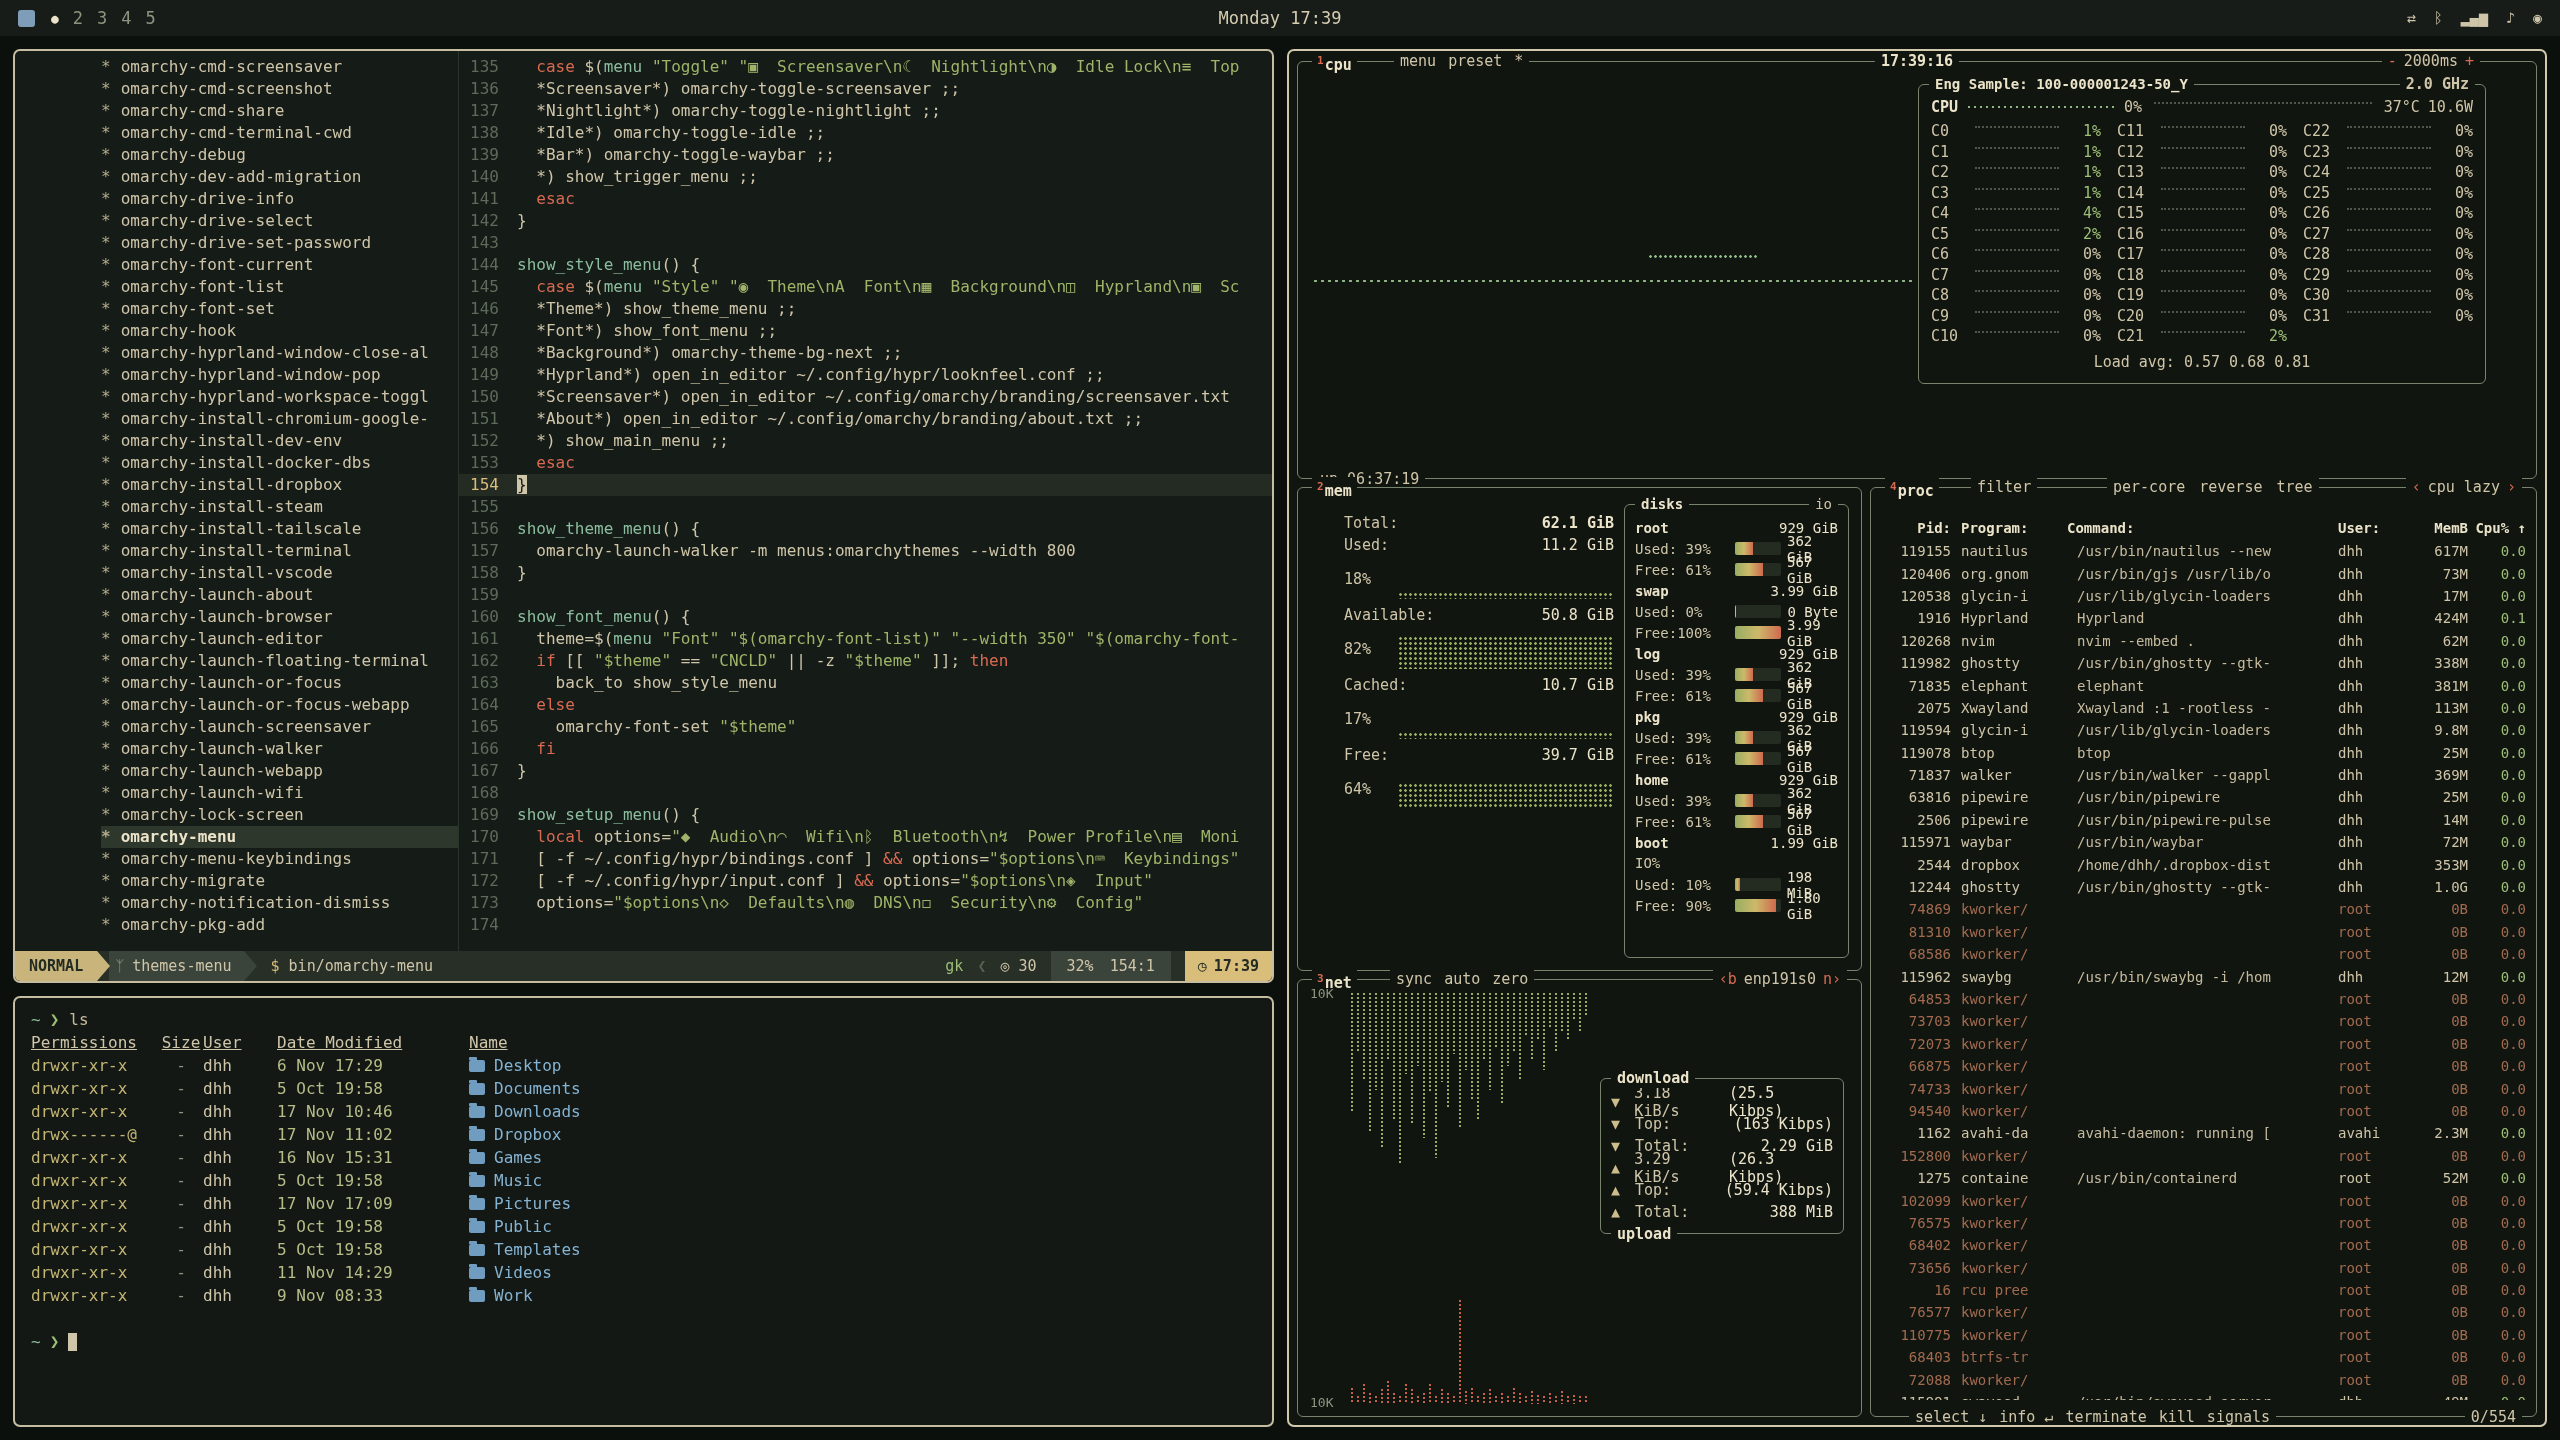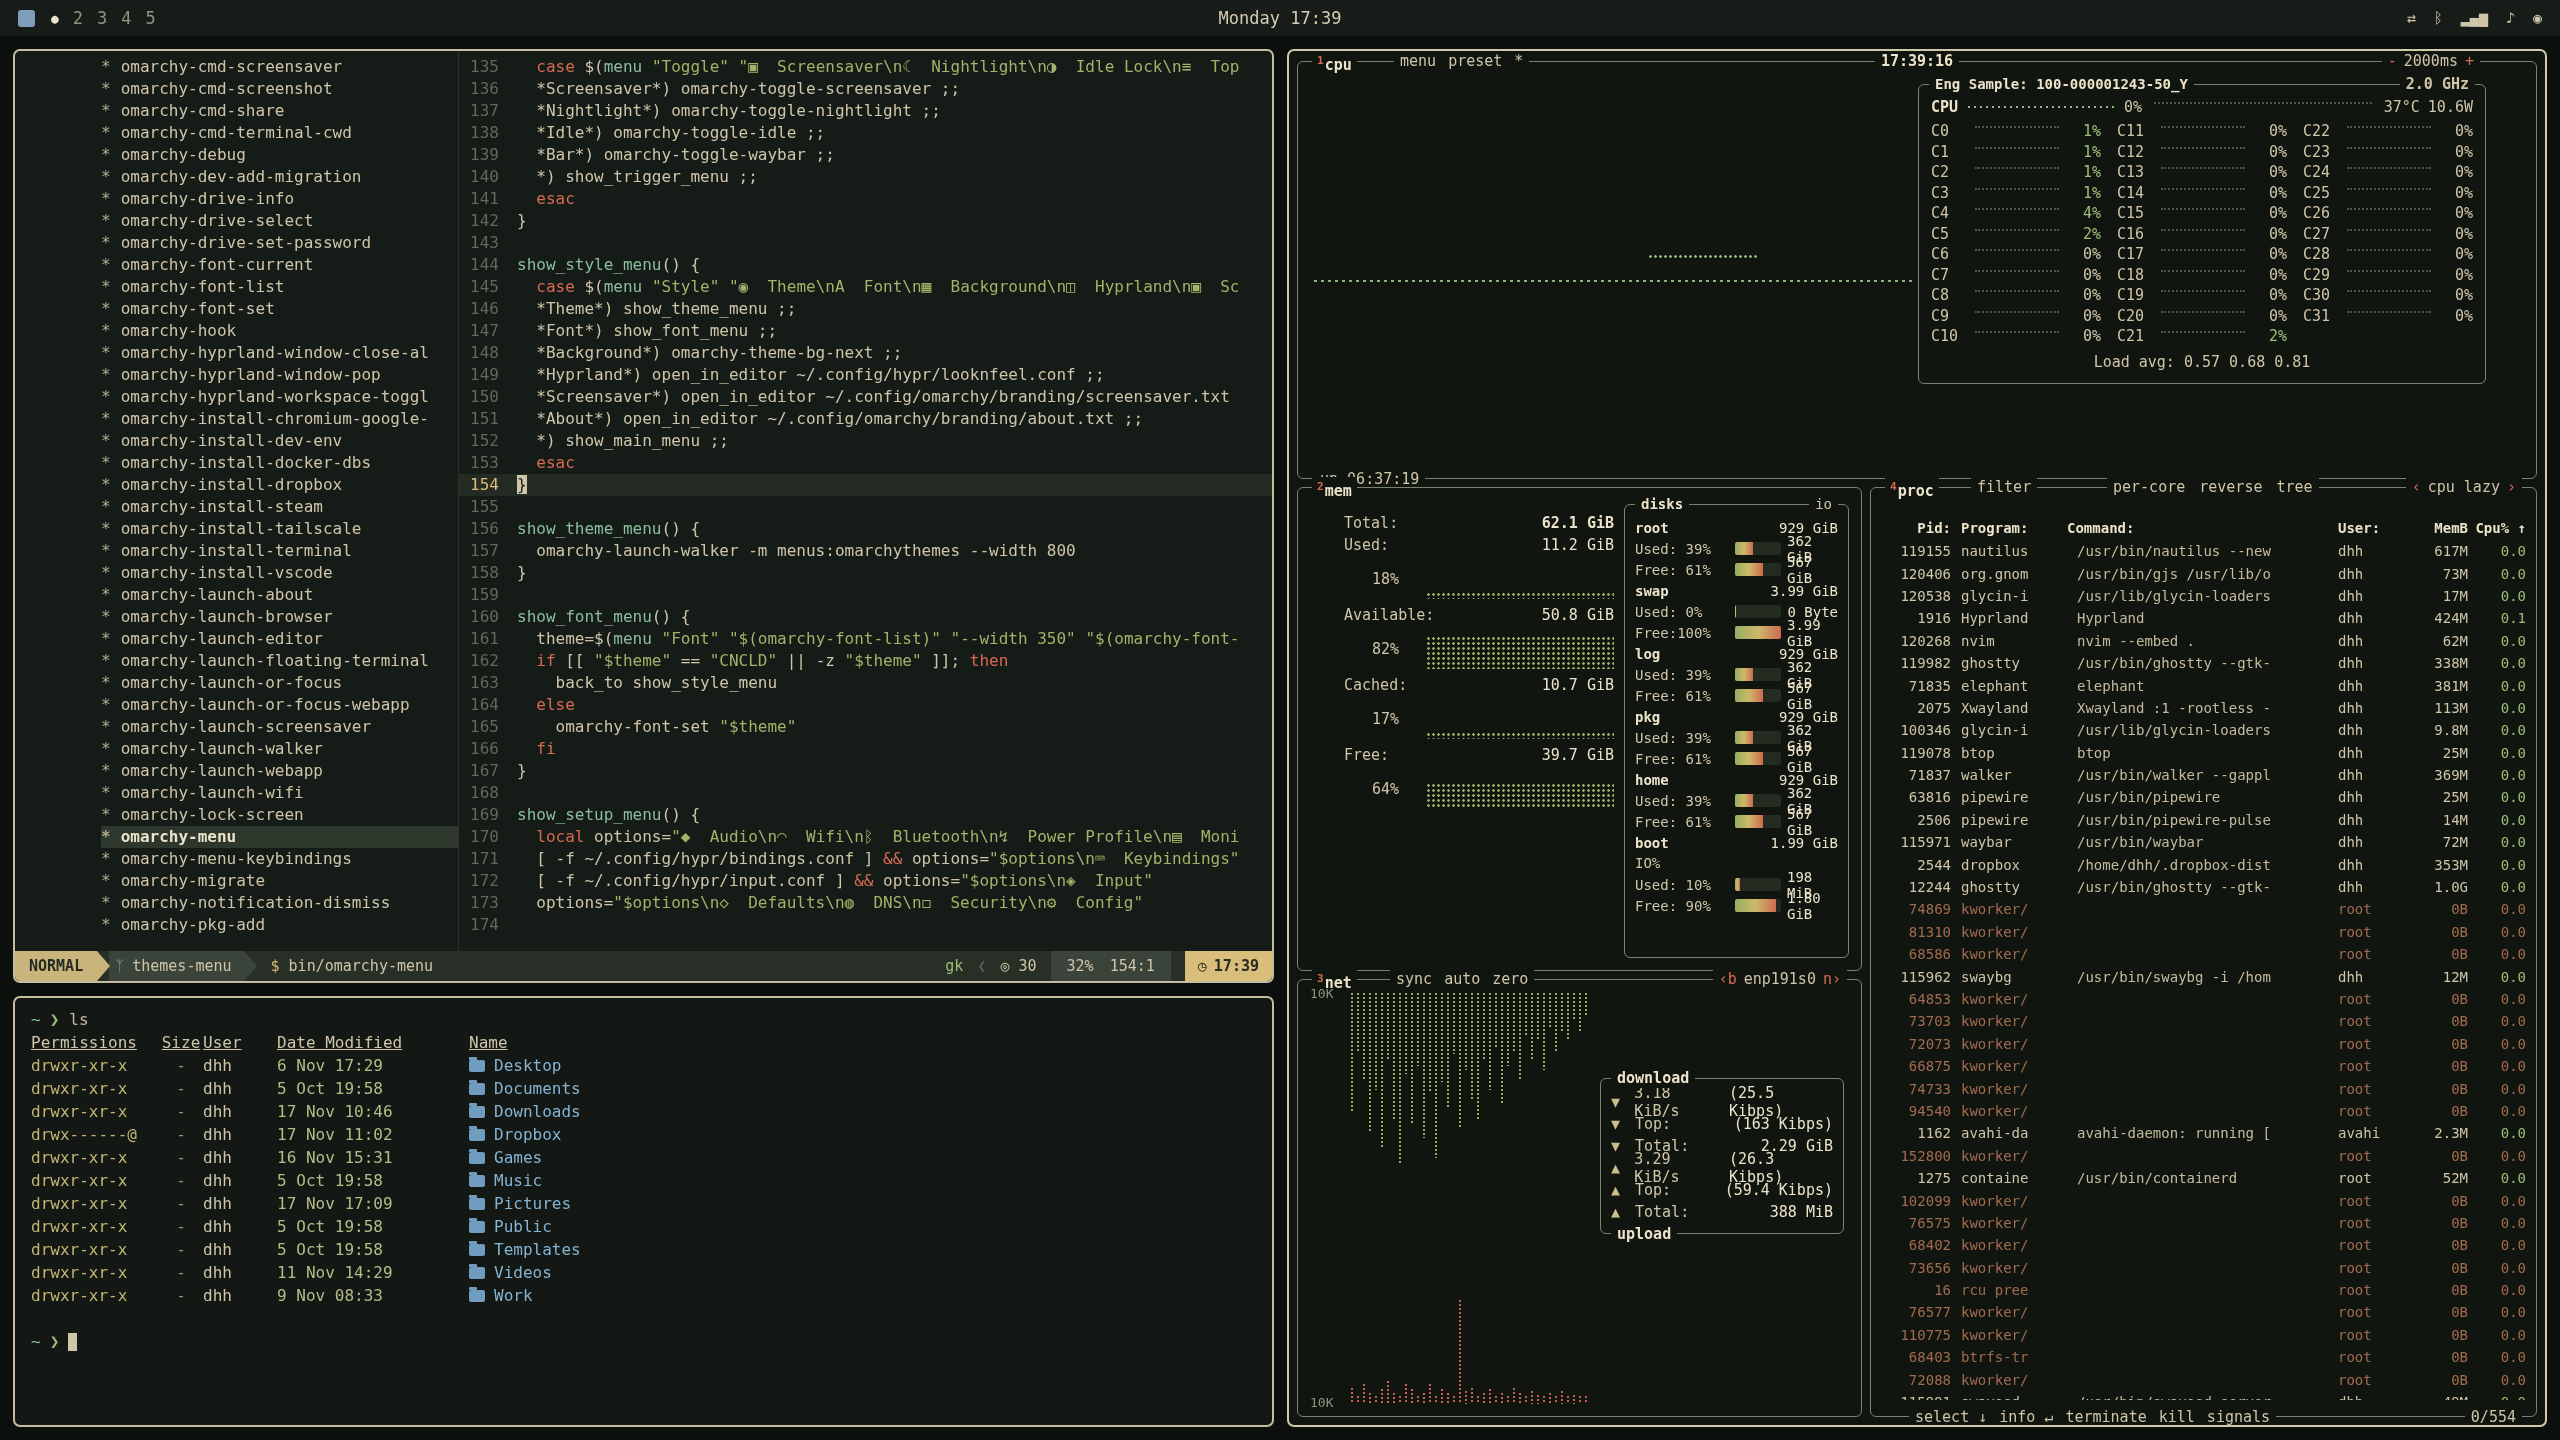--- a/index.html
+++ b/index.html
@@ -104,21 +104,21 @@
   .loadavg{text-align:center;margin-top:6px;color:var(--fg);}
 
   .btop-bottom{flex:1;display:flex;gap:8px;min-height:0;}
   .btop-left{width:565px;display:flex;flex-direction:column;gap:8px;flex:none;}
   #mem-box{height:484px;display:flex;padding-left:32px;}
   #mem-stats{width:292px;padding:24px 8px 0 14px;flex:none;}
   .mrow{display:flex;height:22px;align-items:center;}
   .mval{margin-left:auto;color:var(--bright);}
   .mtotal .mval{font-weight:bold;}
   .mgrow{display:flex;height:46px;gap:8px;margin-bottom:2px;}
-  .mpct{width:46px;align-self:center;margin-left:28px;}
+  .mpct{width:46px;align-self:center;}
   .mgraph{flex:1;height:40px;position:relative;align-self:center;}
   .mgraph i{position:absolute;left:0;right:0;bottom:0;background-image:radial-gradient(circle,#97ae62 1.2px,transparent 1.5px);background-size:5px 5px;}
   #disks-box{flex:1;margin:16px 12px 12px 2px;border:1px solid var(--bb);border-radius:6px;padding:12px 10px 4px;position:relative;font-size:14px;}
   .drow{display:flex;height:21px;align-items:center;}
   .dname{font-weight:bold;color:var(--bright);}
   .dsize{margin-left:auto;color:var(--bright);}
   .dmrow{display:flex;height:21px;align-items:center;gap:6px;}
   .dlab{width:94px;flex:none;}
   .dmeter{width:46px;height:13px;background:#242b21;border-radius:2px;overflow:hidden;flex:none;}
   .dmeter i{display:block;height:100%;background:linear-gradient(90deg,#97ae62,#cdb96a,#cf6a4f);}
@@ -1016,21 +1016,21 @@
           </div>
           <div class="prow">
             <span class="pid">2075</span>
             <span class="prog">Xwayland</span>
             <span class="cmd">Xwayland :1 -rootless -</span>
             <span class="puser">dhh</span>
             <span class="pmem">113M</span>
             <span class="pcpu">0.0</span>
           </div>
           <div class="prow">
-            <span class="pid">100346</span>
+            <span class="pid">119594</span>
             <span class="prog">glycin-i</span>
             <span class="cmd">/usr/lib/glycin-loaders</span>
             <span class="puser">dhh</span>
             <span class="pmem">9.8M</span>
             <span class="pcpu">0.0</span>
           </div>
           <div class="prow">
             <span class="pid">119078</span>
             <span class="prog">btop</span>
             <span class="cmd">btop</span>

